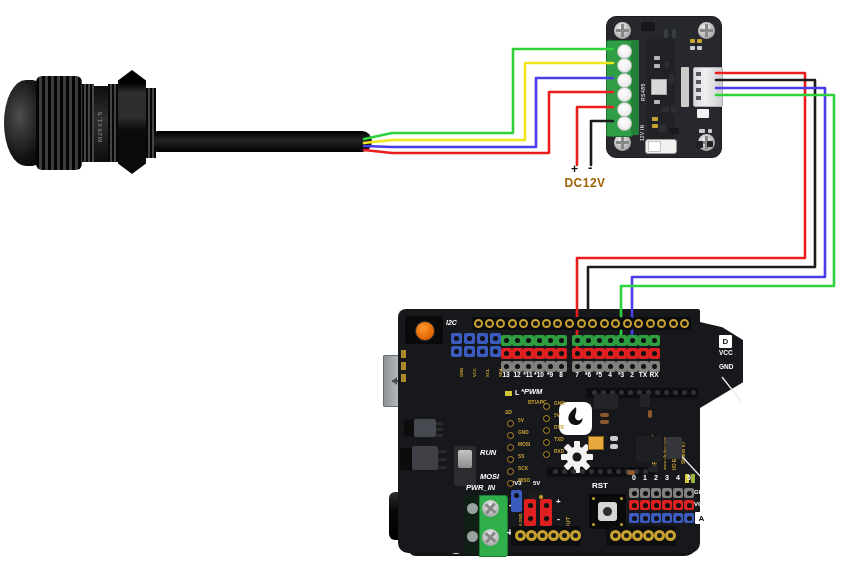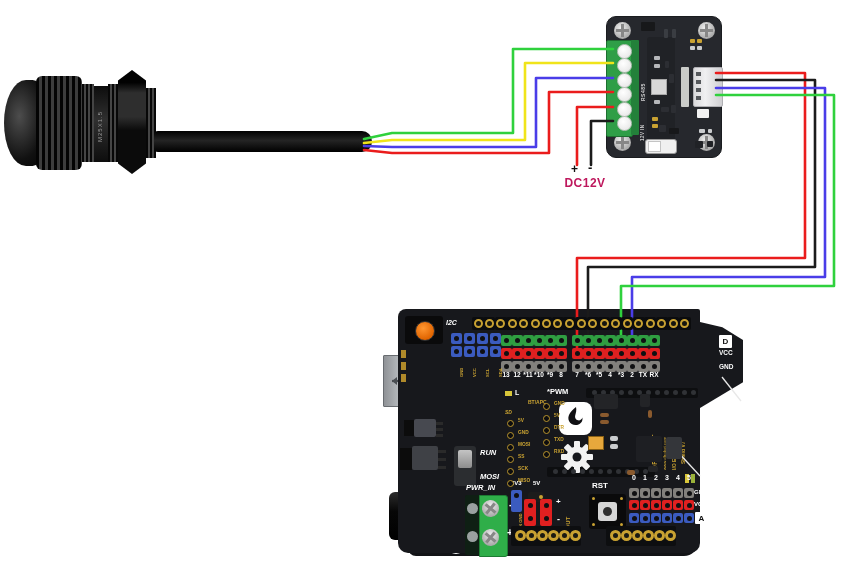--- a/index.html
+++ b/index.html
@@ -35,21 +35,21 @@
     <div class="abs" style="left:94px;top:86px;width:14px;height:76px;background:linear-gradient(180deg,#0d0d0d,#303030 45%,#0d0d0d)"></div>
     <div class="vt" style="left:97px;top:142px;font-size:6px;color:#9a9a9a;letter-spacing:1px;font-weight:normal">M25X1.5</div>
     <div class="abs thr" style="left:108px;top:84px;width:10px;height:78px"></div>
     <div class="abs" style="left:118px;top:70px;width:28px;height:104px;background:linear-gradient(180deg,#020202 0 12%,#2e2e2e 22% 45%,#0b0b0b 58% 100%);clip-path:polygon(0 10%,50% 0,100% 10%,100% 90%,50% 100%,0 90%)"></div>
     <div class="abs thr" style="left:146px;top:88px;width:10px;height:70px"></div>
     <div class="abs" style="left:154px;top:131px;width:218px;height:21px;background:linear-gradient(180deg,#000,#242424 45%,#000);border-radius:4px 10px 10px 4px"></div>
   </div>
 
   <div class="txt" style="left:571px;top:163px;color:#111;font-size:12px">+</div>
   <div class="txt" style="left:588px;top:161px;color:#111;font-size:13px">-</div>
-  <div class="txt" style="left:556px;top:177px;width:58px;text-align:center;color:#be185d;font-size:12px;letter-spacing:.5px">DC12V</div>
+  <div class="txt" style="left:556px;top:177px;width:58px;text-align:center;color:#a16207;font-size:12px;letter-spacing:.5px">DC12V</div>
 
   <div class="abs" id="adapterC" style="left:606px;top:16px;width:114px;height:140px;background:#26282d;border:1px solid #1a1c1f;border-radius:10px">
     <div class="abs" style="left:40px;top:20px;width:28px;height:110px;background:#202226;border-radius:3px"></div>
     <div class="scr" style="left:7px;top:5px"></div>
     <div class="scr" style="left:91px;top:5px"></div>
     <div class="scr" style="left:7px;top:117px"></div>
     <div class="scr" style="left:91px;top:117px"></div>
     <div class="abs" style="left:-1px;top:23px;width:25px;height:95px;background:#2f9e47;border:1px solid #1e6e30;border-radius:2px"></div>
     <div class="abs" style="left:24px;top:23px;width:8px;height:95px;background:#23813a;border-radius:1px"></div>
     <div class="vt" style="left:34px;top:84px;font-size:5px;color:#cfcfcf;letter-spacing:.5px">RS485</div>
@@ -130,21 +130,21 @@
     <div class="txt" style="left:446px;top:319px;font-size:7px;font-style:italic">I2C</div>
 
     <div class="abs" style="left:719px;top:335px;width:13px;height:13px;background:#fff;border-radius:1px">
       <div class="txt" style="left:3.5px;top:3px;color:#111;font-size:8px">D</div>
     </div>
     <div class="txt" style="left:719px;top:350px;font-size:6.5px">VCC</div>
     <div class="txt" style="left:719px;top:364px;font-size:6.5px">GND</div>
 
     <div class="abs" style="left:505px;top:391px;width:7px;height:5px;background:#d8c63a"></div>
     <div class="txt" style="left:515px;top:389px;font-size:7px">L</div>
-    <div class="txt" style="left:547px;top:388px;font-size:7.5px;">*PWM</div>
+    <div class="txt" style="left:521px;top:388px;font-size:7.5px;font-style:italic">*PWM</div>
     <div class="txt gold" style="left:528px;top:400px;font-size:5px">BT/APC</div>
     <div class="txt gold" style="left:505px;top:410px;font-size:5px;font-style:italic">SD</div>
 
     <div class="abs" id="stripTop" style="left:586px;top:388px;width:112px;height:10px;background:#0d0e10;border-radius:2px"></div>
     <div class="abs" id="stripMid" style="left:547px;top:467px;width:108px;height:10px;background:#0d0e10;border-radius:2px"></div>
 
     <div class="abs" style="left:559px;top:402px;width:33px;height:33px;background:#fff;border-radius:8px">
       <svg width="33" height="33" viewBox="0 0 33 33">
         <path d="M17,5c-6,5-9,9-7,14c1.5,3.5,6,5,9.5,3.5c3-1.2,4.5-4,3.8-7c-0.5,2-2.3,3.2-4.3,2.8c-2.2-0.4-3.5-2.6-2.8-4.8C16.9,11,17.8,8,17,5z" fill="#101013"></path>
       </svg>

